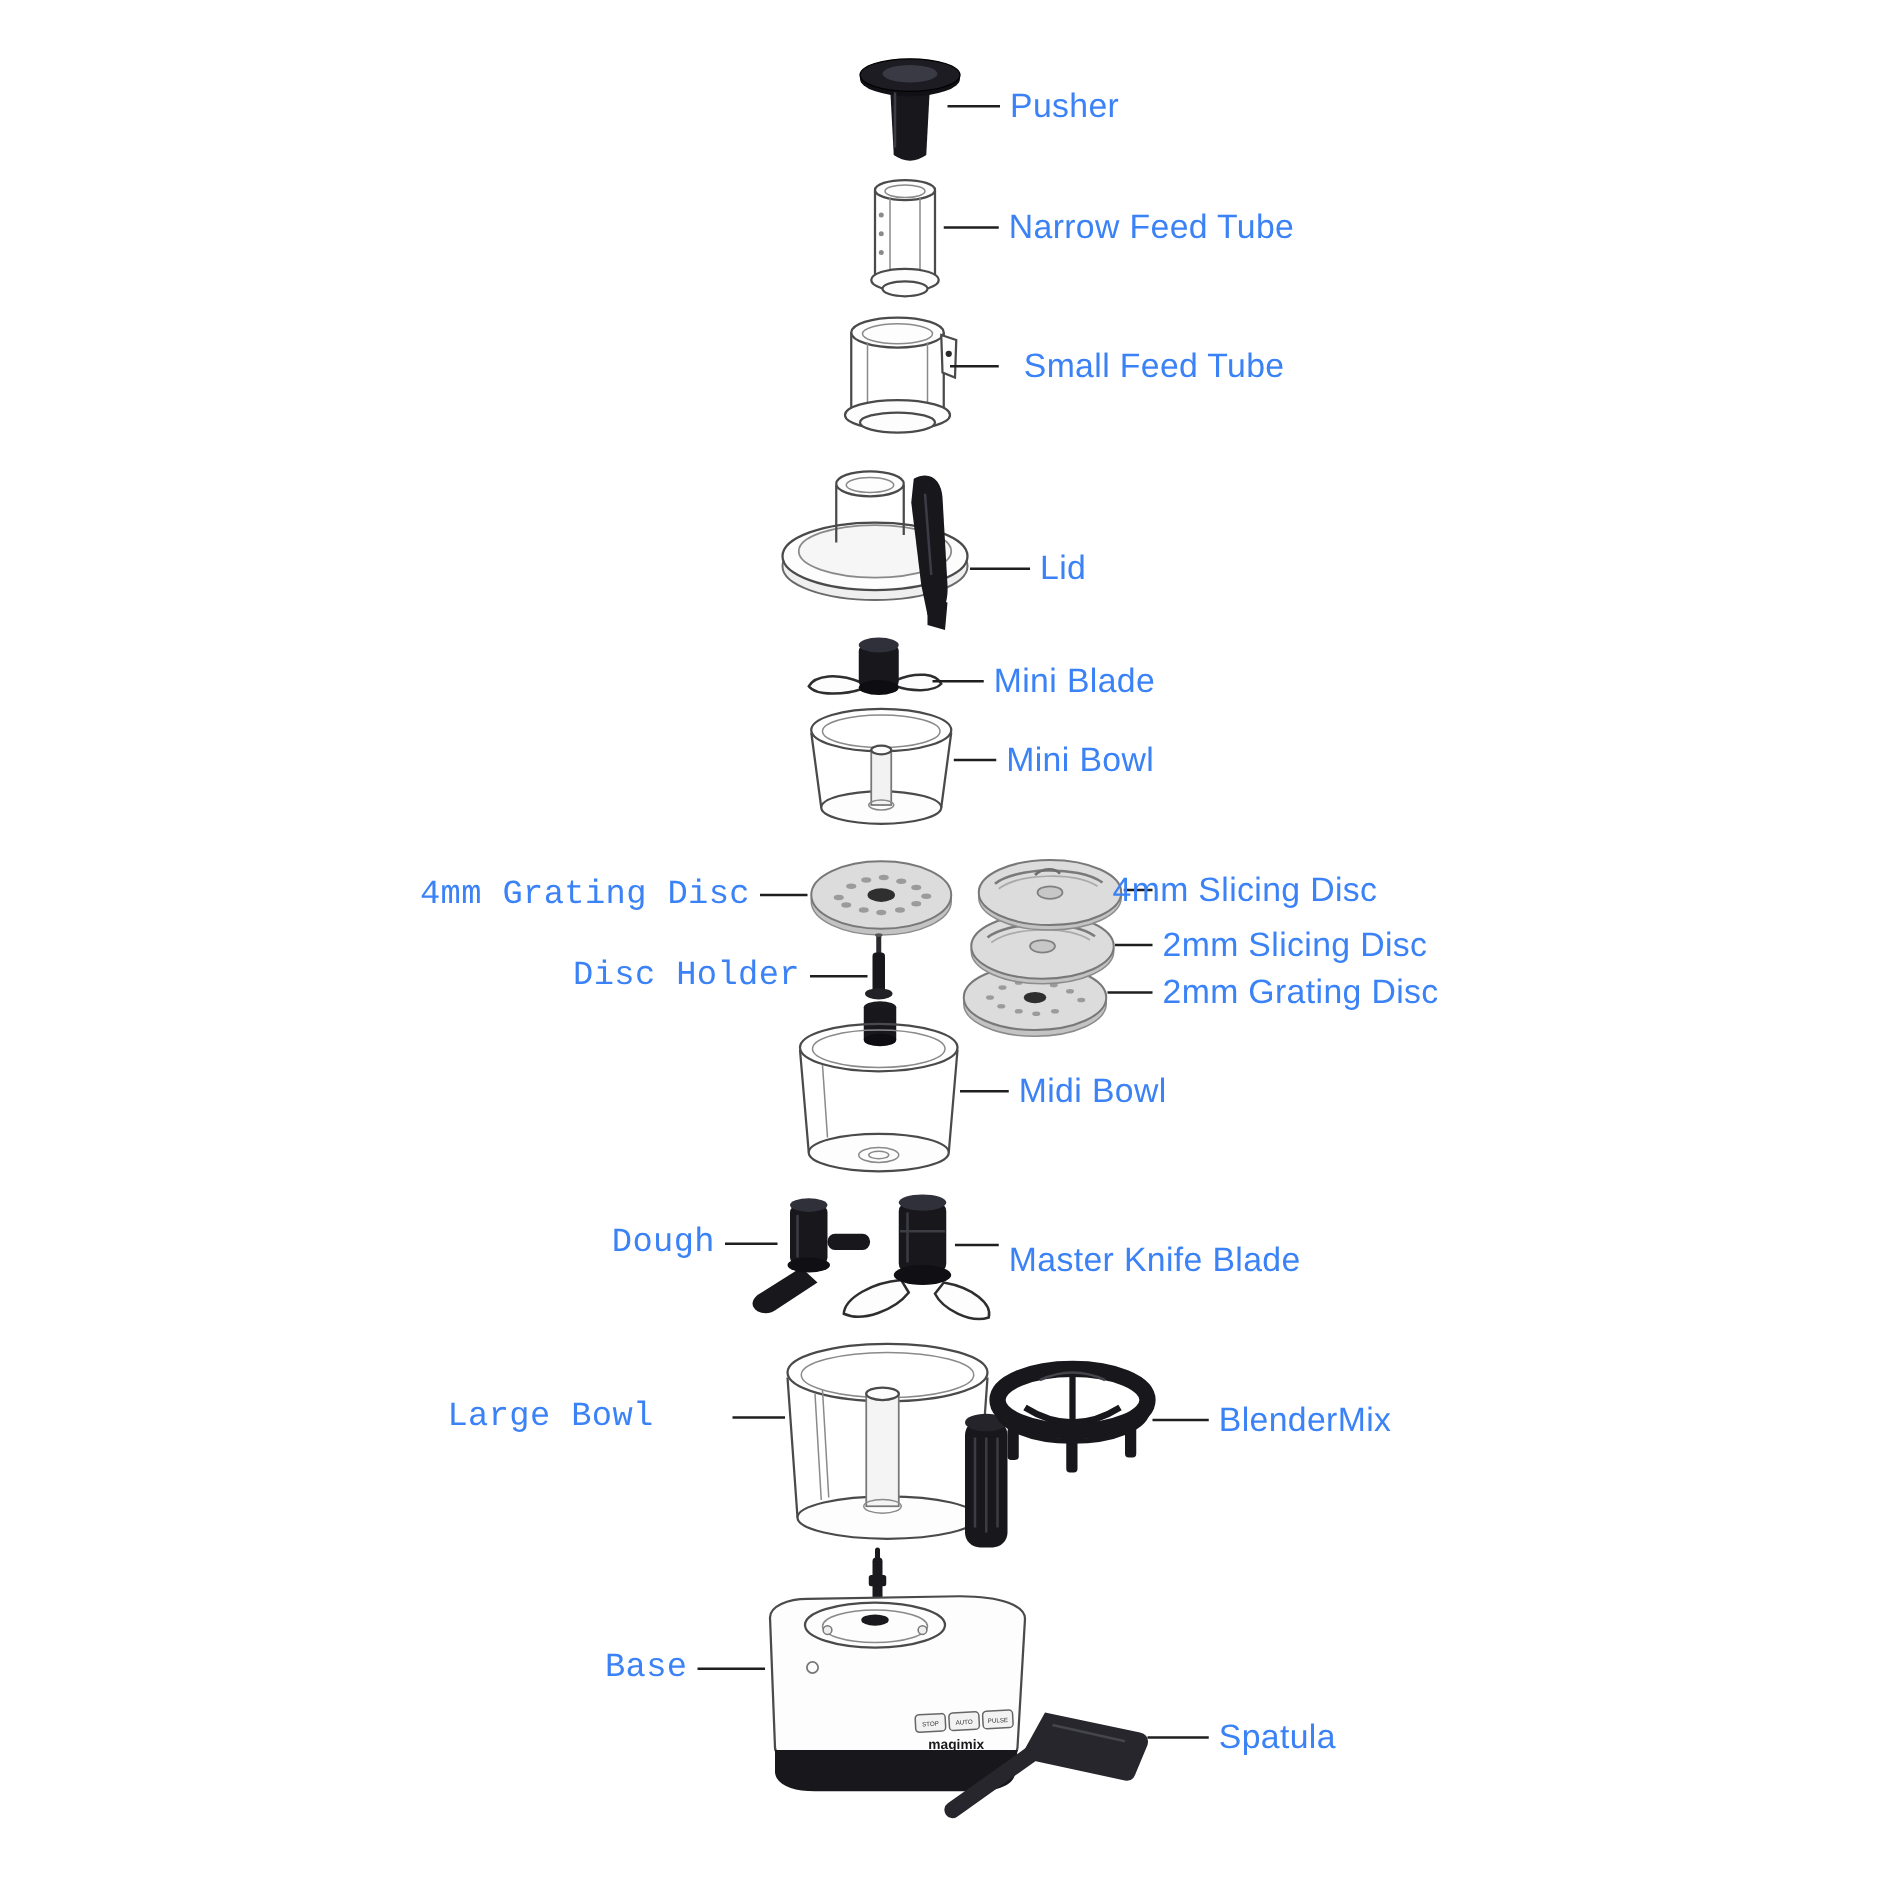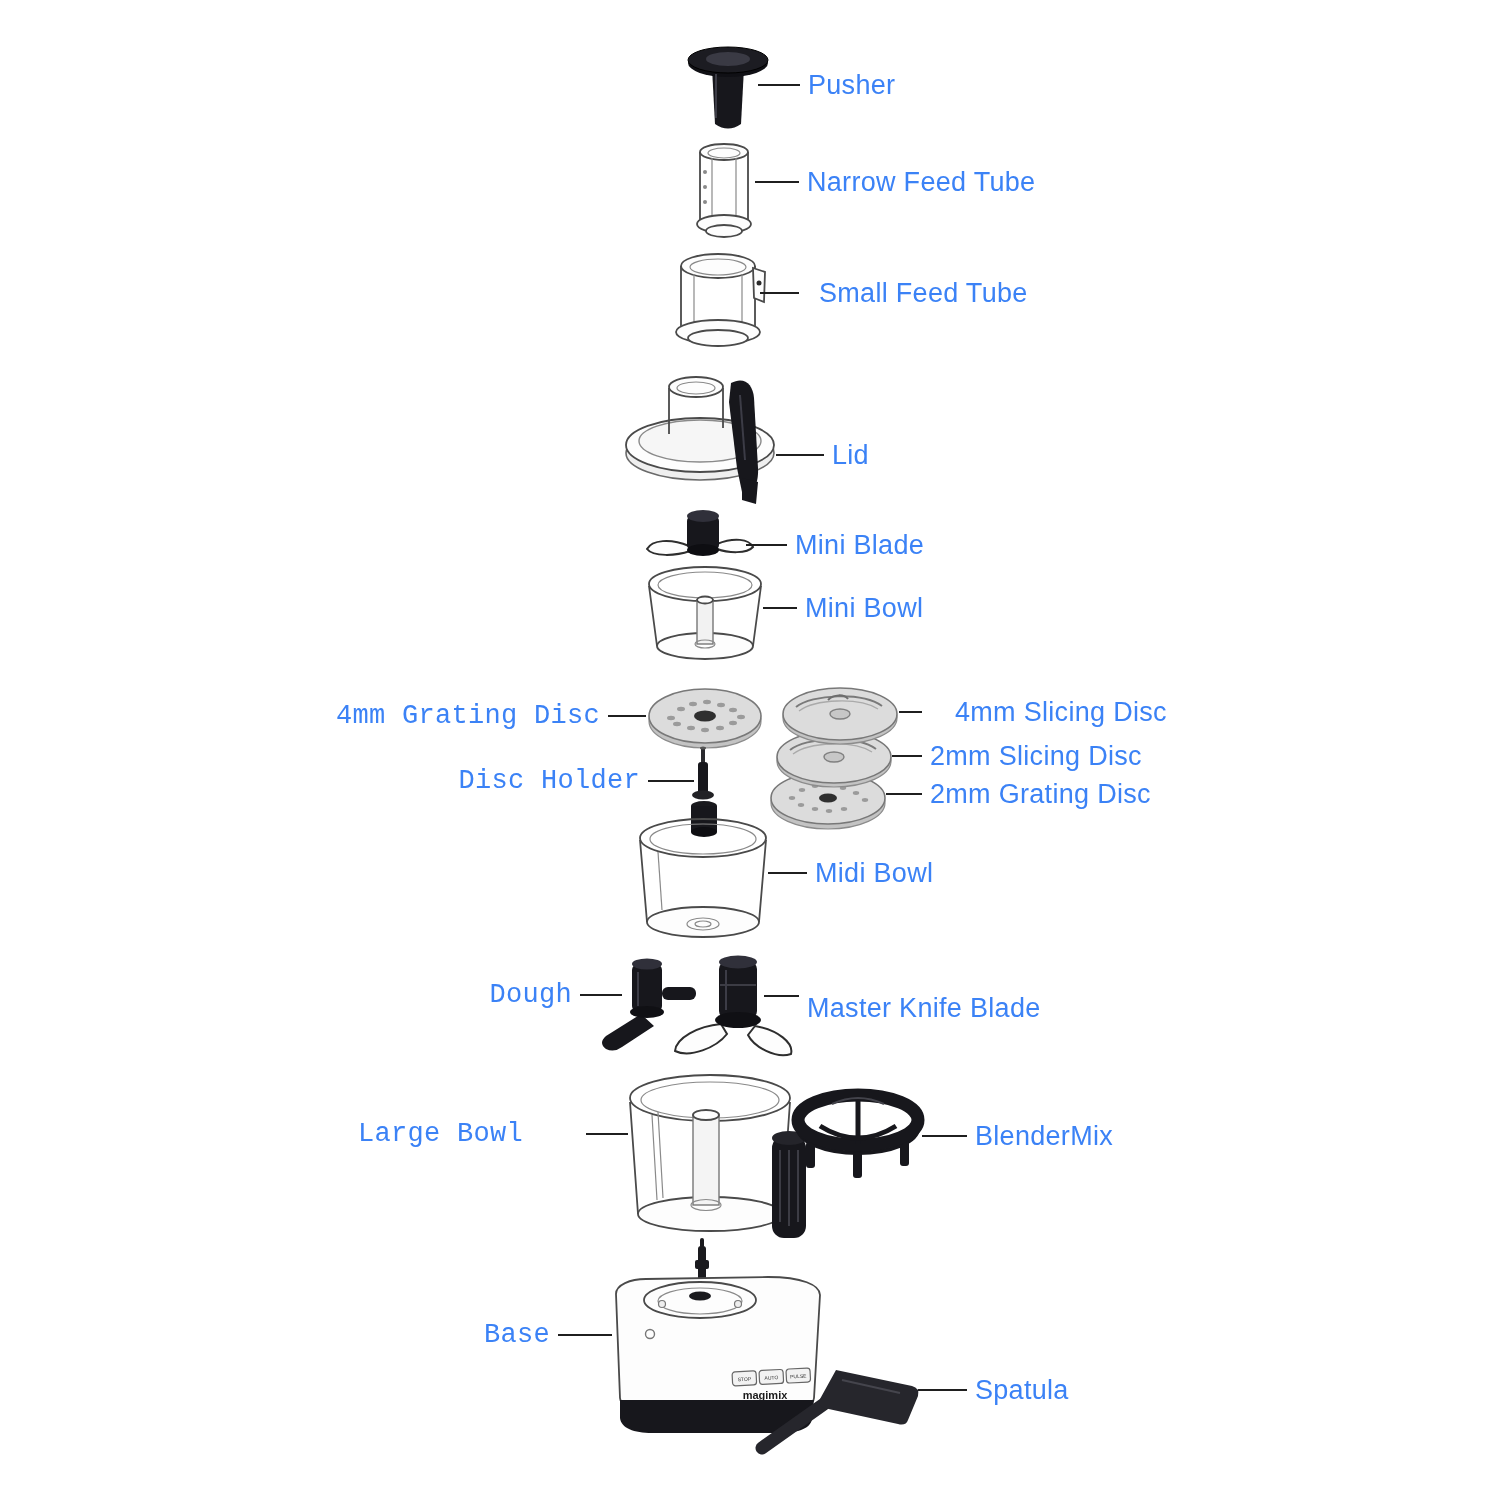--- a/index.html
+++ b/index.html
@@ -256,21 +256,21 @@
     </g>
   </svg>
 
   <div class="lbl" style="left:808px; top:85px;">Pusher</div>
   <div class="lbl" style="left:807px; top:182px;">Narrow Feed Tube</div>
   <div class="lbl" style="left:807px; top:293px;margin-left:12px;">Small Feed Tube</div>
   <div class="lbl" style="left:832px; top:455px;">Lid</div>
   <div class="lbl" style="left:795px; top:545px;">Mini Blade</div>
   <div class="lbl" style="left:805px; top:608px;">Mini Bowl</div>
   <div class="lbl right-align" style="right:902px; top:716px;">4mm Grating Disc</div>
-  <div class="lbl" style="left:955px; top:712px;">4mm Slicing Disc</div>
+  <div class="lbl" style="left:890px; top:712px;">4mm Slicing Disc</div>
   <div class="lbl" style="left:930px; top:756px;">2mm Slicing Disc</div>
   <div class="lbl" style="left:930px; top:794px;">2mm Grating Disc</div>
   <div class="lbl right-align" style="right:862px; top:781px;">Disc Holder</div>
   <div class="lbl" style="left:815px; top:873px;">Midi Bowl</div>
   <div class="lbl right-align" style="right:930px; top:995px;">Dough</div>
   <div class="lbl" style="left:807px; top:996px;margin-top:12px;">Master Knife Blade</div>
   <div class="lbl right-align" style="right:979px; top:1134px;">Large Bowl</div>
   <div class="lbl" style="left:975px; top:1136px;">BlenderMix</div>
   <div class="lbl right-align" style="right:952px; top:1335px;margin-left:42px;">Base</div>
   <div class="lbl" style="left:975px; top:1390px;text-align:right;">Spatula</div>

